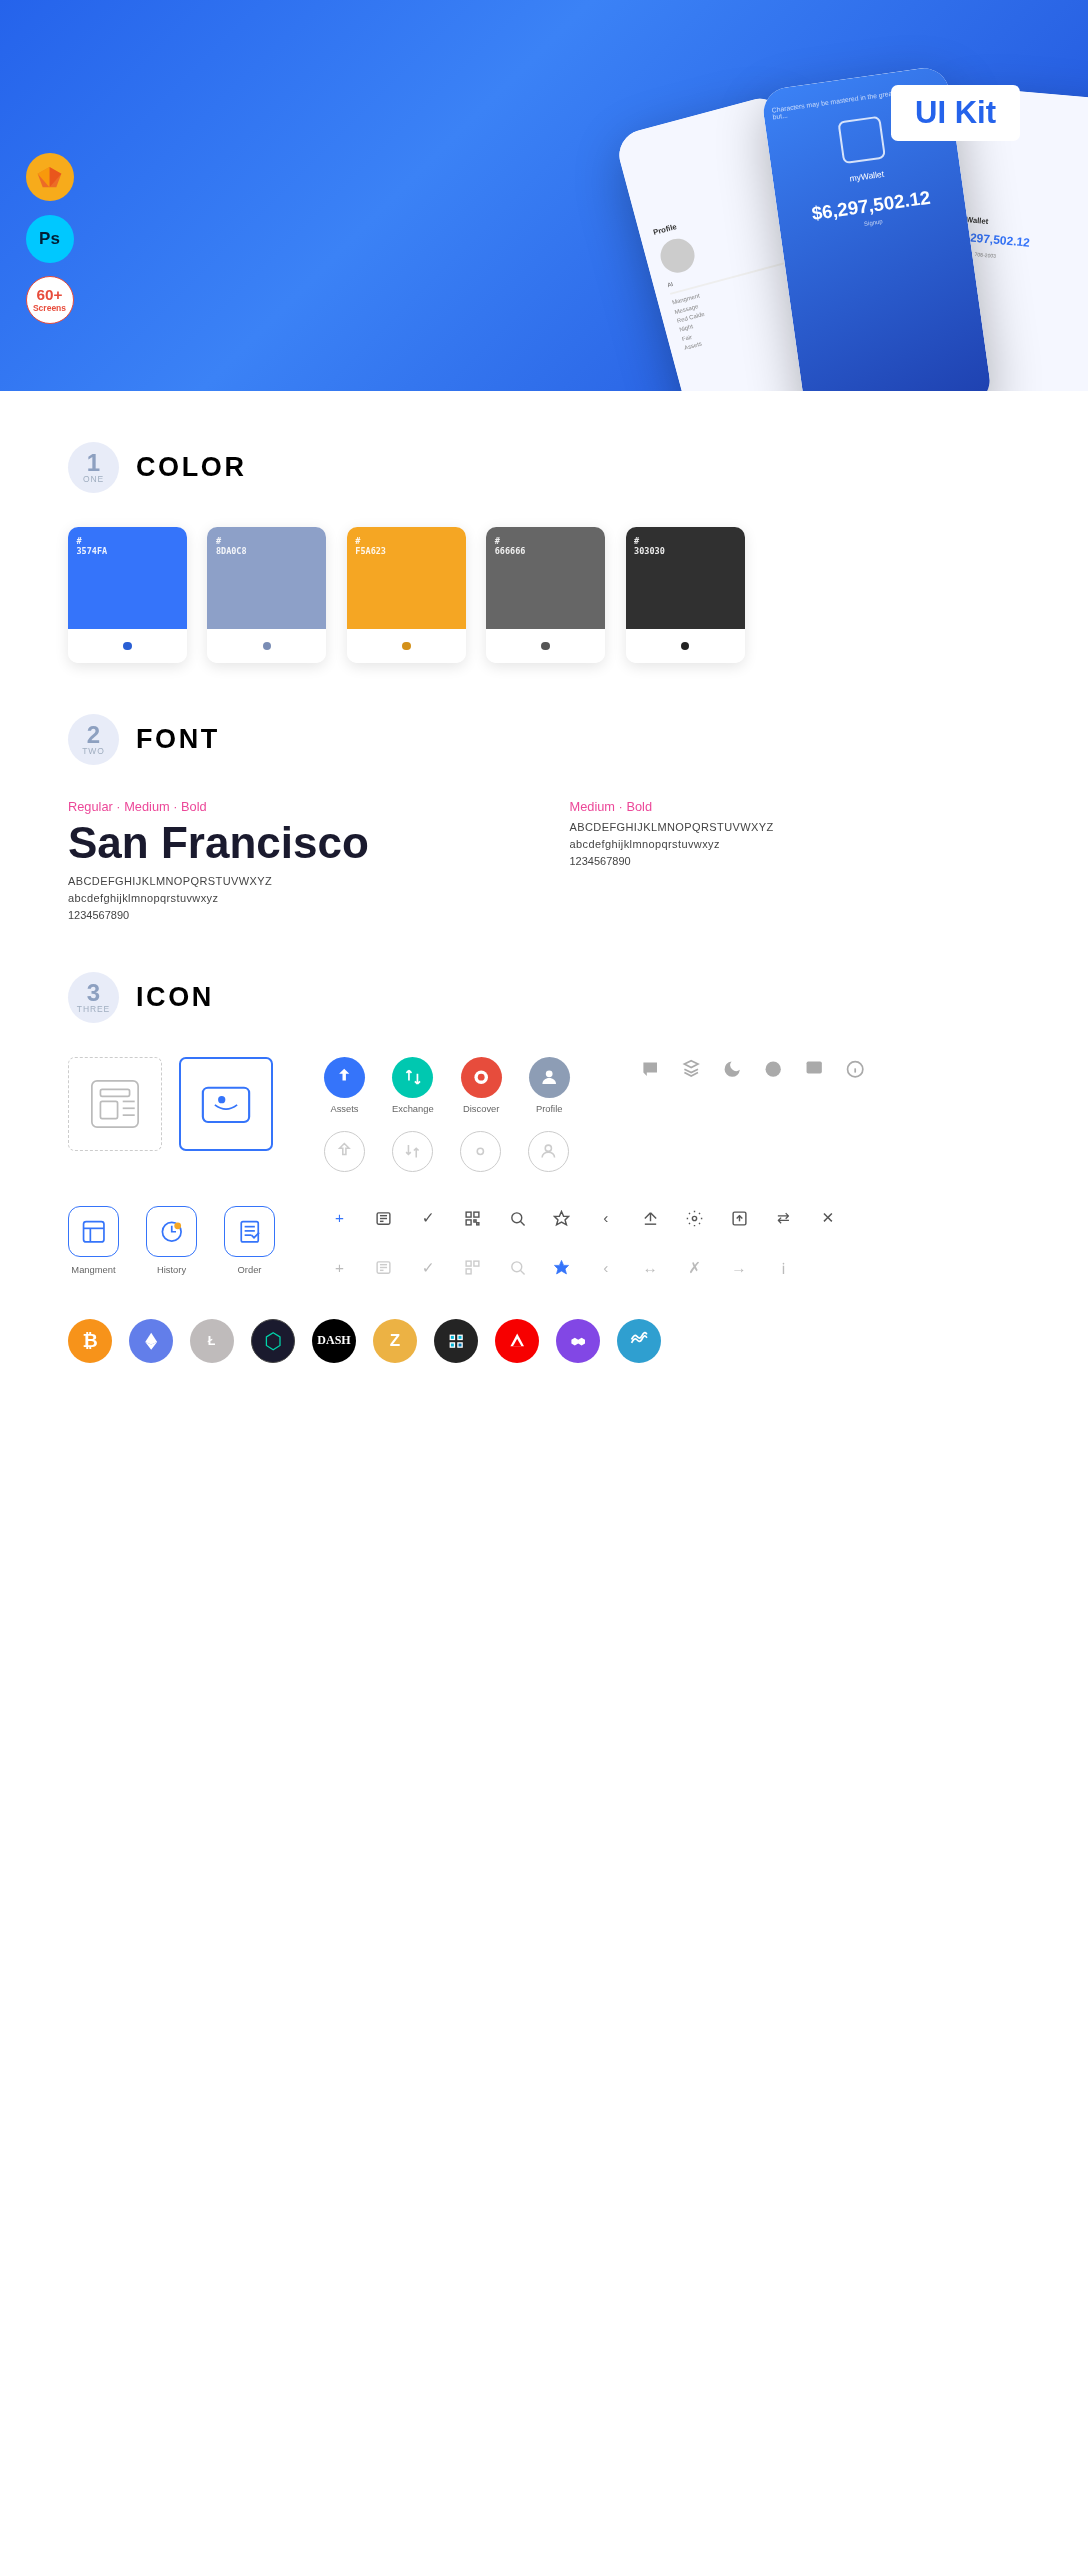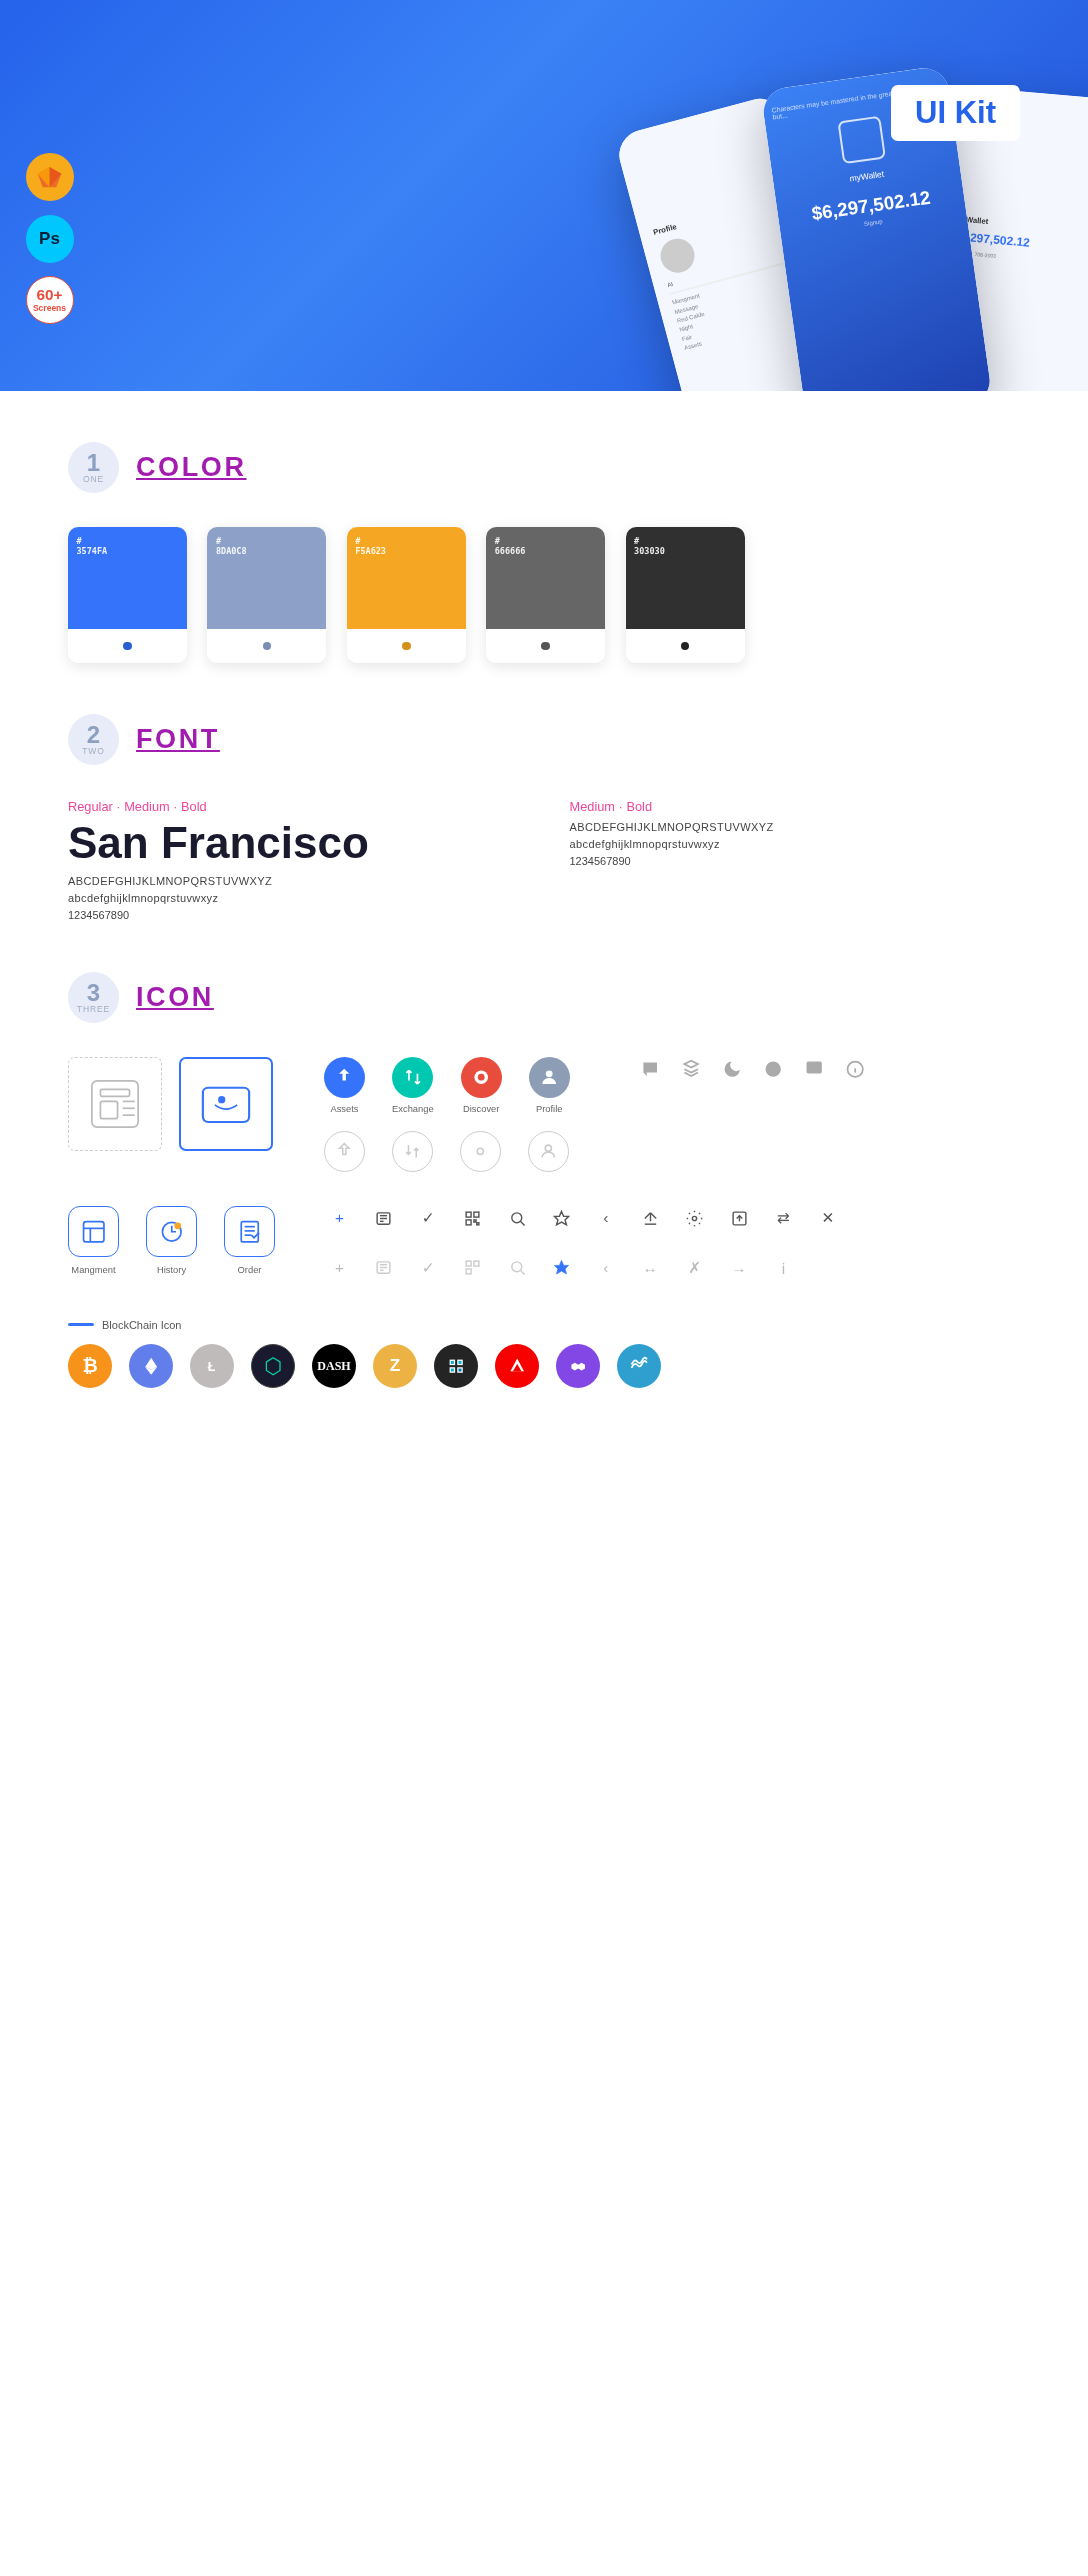--- a/index.html
+++ b/index.html
@@ -134,24 +134,23 @@
       align-items: center;
       justify-content: center;
       font-size: 22px;
       font-weight: 700;
       line-height: 1;
     }
     .section-number-circle .sub { font-size: 8.5px; font-weight: 400; text-transform: uppercase; letter-spacing: 0.9px; }
     .section-title {
       font-size: 27px;
       font-weight: 700;
-      color: #a21caf;
+      color: #000000;
       letter-spacing: 2.6px;
       text-transform: uppercase;
-      text-decoration: underline;
     }
 
     
     .color-grid {
       display: flex;
       gap: 20.4px;
       flex-wrap: wrap;
     }
     .color-card {
       width: 119px;
@@ -766,24 +765,20 @@
           </div>
           <div class="util-icon-faded">‹</div>
           <div class="util-icon-faded">↔</div>
           <div class="util-icon-faded">✗</div>
           <div class="util-icon-faded">→</div>
           <div class="util-icon-faded">ℹ</div>
         </div>
       </div>
     </div>
 
-    <div class="blockchain-label">
-      <div class="blockchain-line"></div>
-      <span style="font-size:11px;color:#555;">BlockChain Icon</span>
-    </div>
 
     <div class="blockchain-icons-row">
       <div class="crypto-icon ci-btc">₿</div>
       <div class="crypto-icon ci-eth">
         <svg width="20.4" height="20.4" viewBox="0 0 24 24" fill="white">
             <polygon points="12,2 5,13 12,16 19,13"></polygon>
             <polygon points="12,16 5,13 12,22 19,13"></polygon>
           </svg>
       </div>
       <div class="crypto-icon" style="background:#BFBBBB;">

